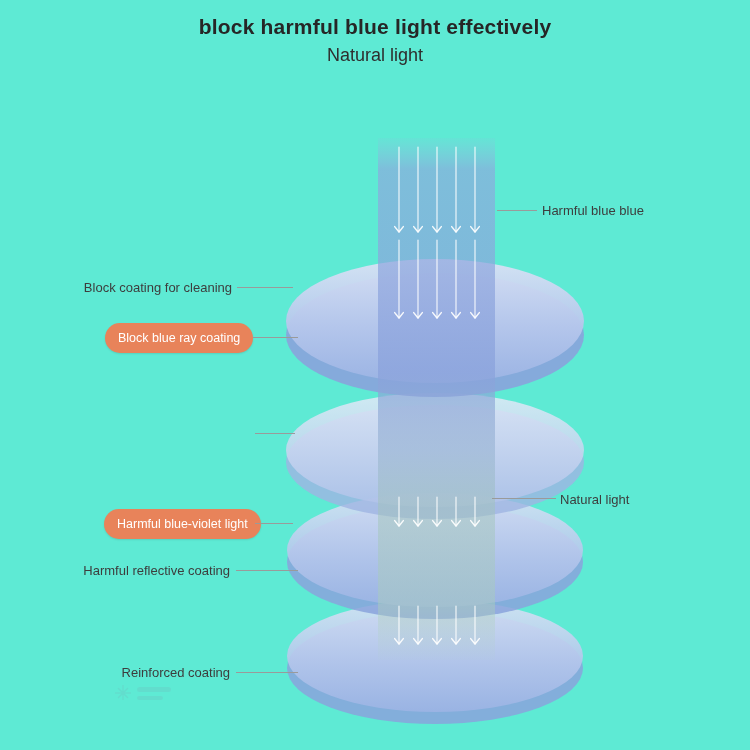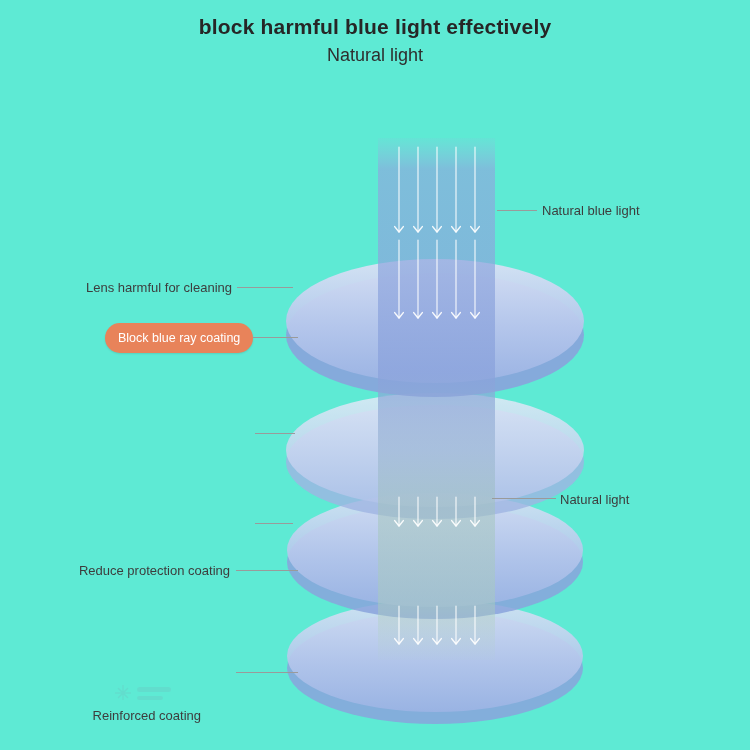--- a/index.html
+++ b/index.html
@@ -111,34 +111,35 @@
       <path d="M118 688 l10 10 M128 688 l-10 10 M123 685 v15 M115 693 h16" stroke="#7f93a8" stroke-width="1.5" fill="none"></path>
       <rect x="137" y="687" width="34" height="5" rx="2.5" fill="#7f93a8"></rect>
       <rect x="137" y="696" width="26" height="4" rx="2" fill="#7f93a8"></rect>
     </g>
   </svg>
 
   <div class="title">block harmful blue light effectively</div>
   <div class="subtitle">Natural light</div>
 
   <div class="leader" style="left:497px;top:210px;width:40px;"></div>
-  <div class="label" style="left:542px;top:203px;">Natural blue light</div>
+  <div class="label" style="left:542px;top:203px;">Harmful blue blue</div>
 
   <div class="leader" style="left:492px;top:498px;width:64px;"></div>
   <div class="label" style="left:560px;top:492px;">Natural light</div>
 
-  <div class="label right-align" style="right:518px;top:280px;">Lens harmful for cleaning</div>
+  <div class="label right-align" style="right:518px;top:280px;">Block coating for cleaning</div>
   <div class="leader" style="left:237px;top:287px;width:56px;"></div>
 
-  <div class="label right-align" style="right:520px;top:563px;">Reduce protection coating</div>
+  <div class="label right-align" style="right:520px;top:563px;">Harmful reflective coating</div>
   <div class="leader" style="left:236px;top:570px;width:62px;"></div>
 
-  <div class="label right-align" style="right:549px;top:665px;margin-top:43px;">Reinforced coating</div>
+  <div class="label right-align" style="right:520px;top:665px;">Reinforced coating</div>
   <div class="leader" style="left:236px;top:672px;width:62px;"></div>
 
   <div class="pill" style="left:105px;top:323px;">Block blue ray coating</div>
   <div class="leader" style="left:253px;top:337px;width:45px;"></div>
 
   <div class="leader" style="left:255px;top:433px;width:40px;"></div>
 
+  <div class="pill" style="left:104px;top:509px;">Harmful blue-violet light</div>
   <div class="leader" style="left:255px;top:523px;width:38px;"></div>
 
 </div>
 
 </body></html>

